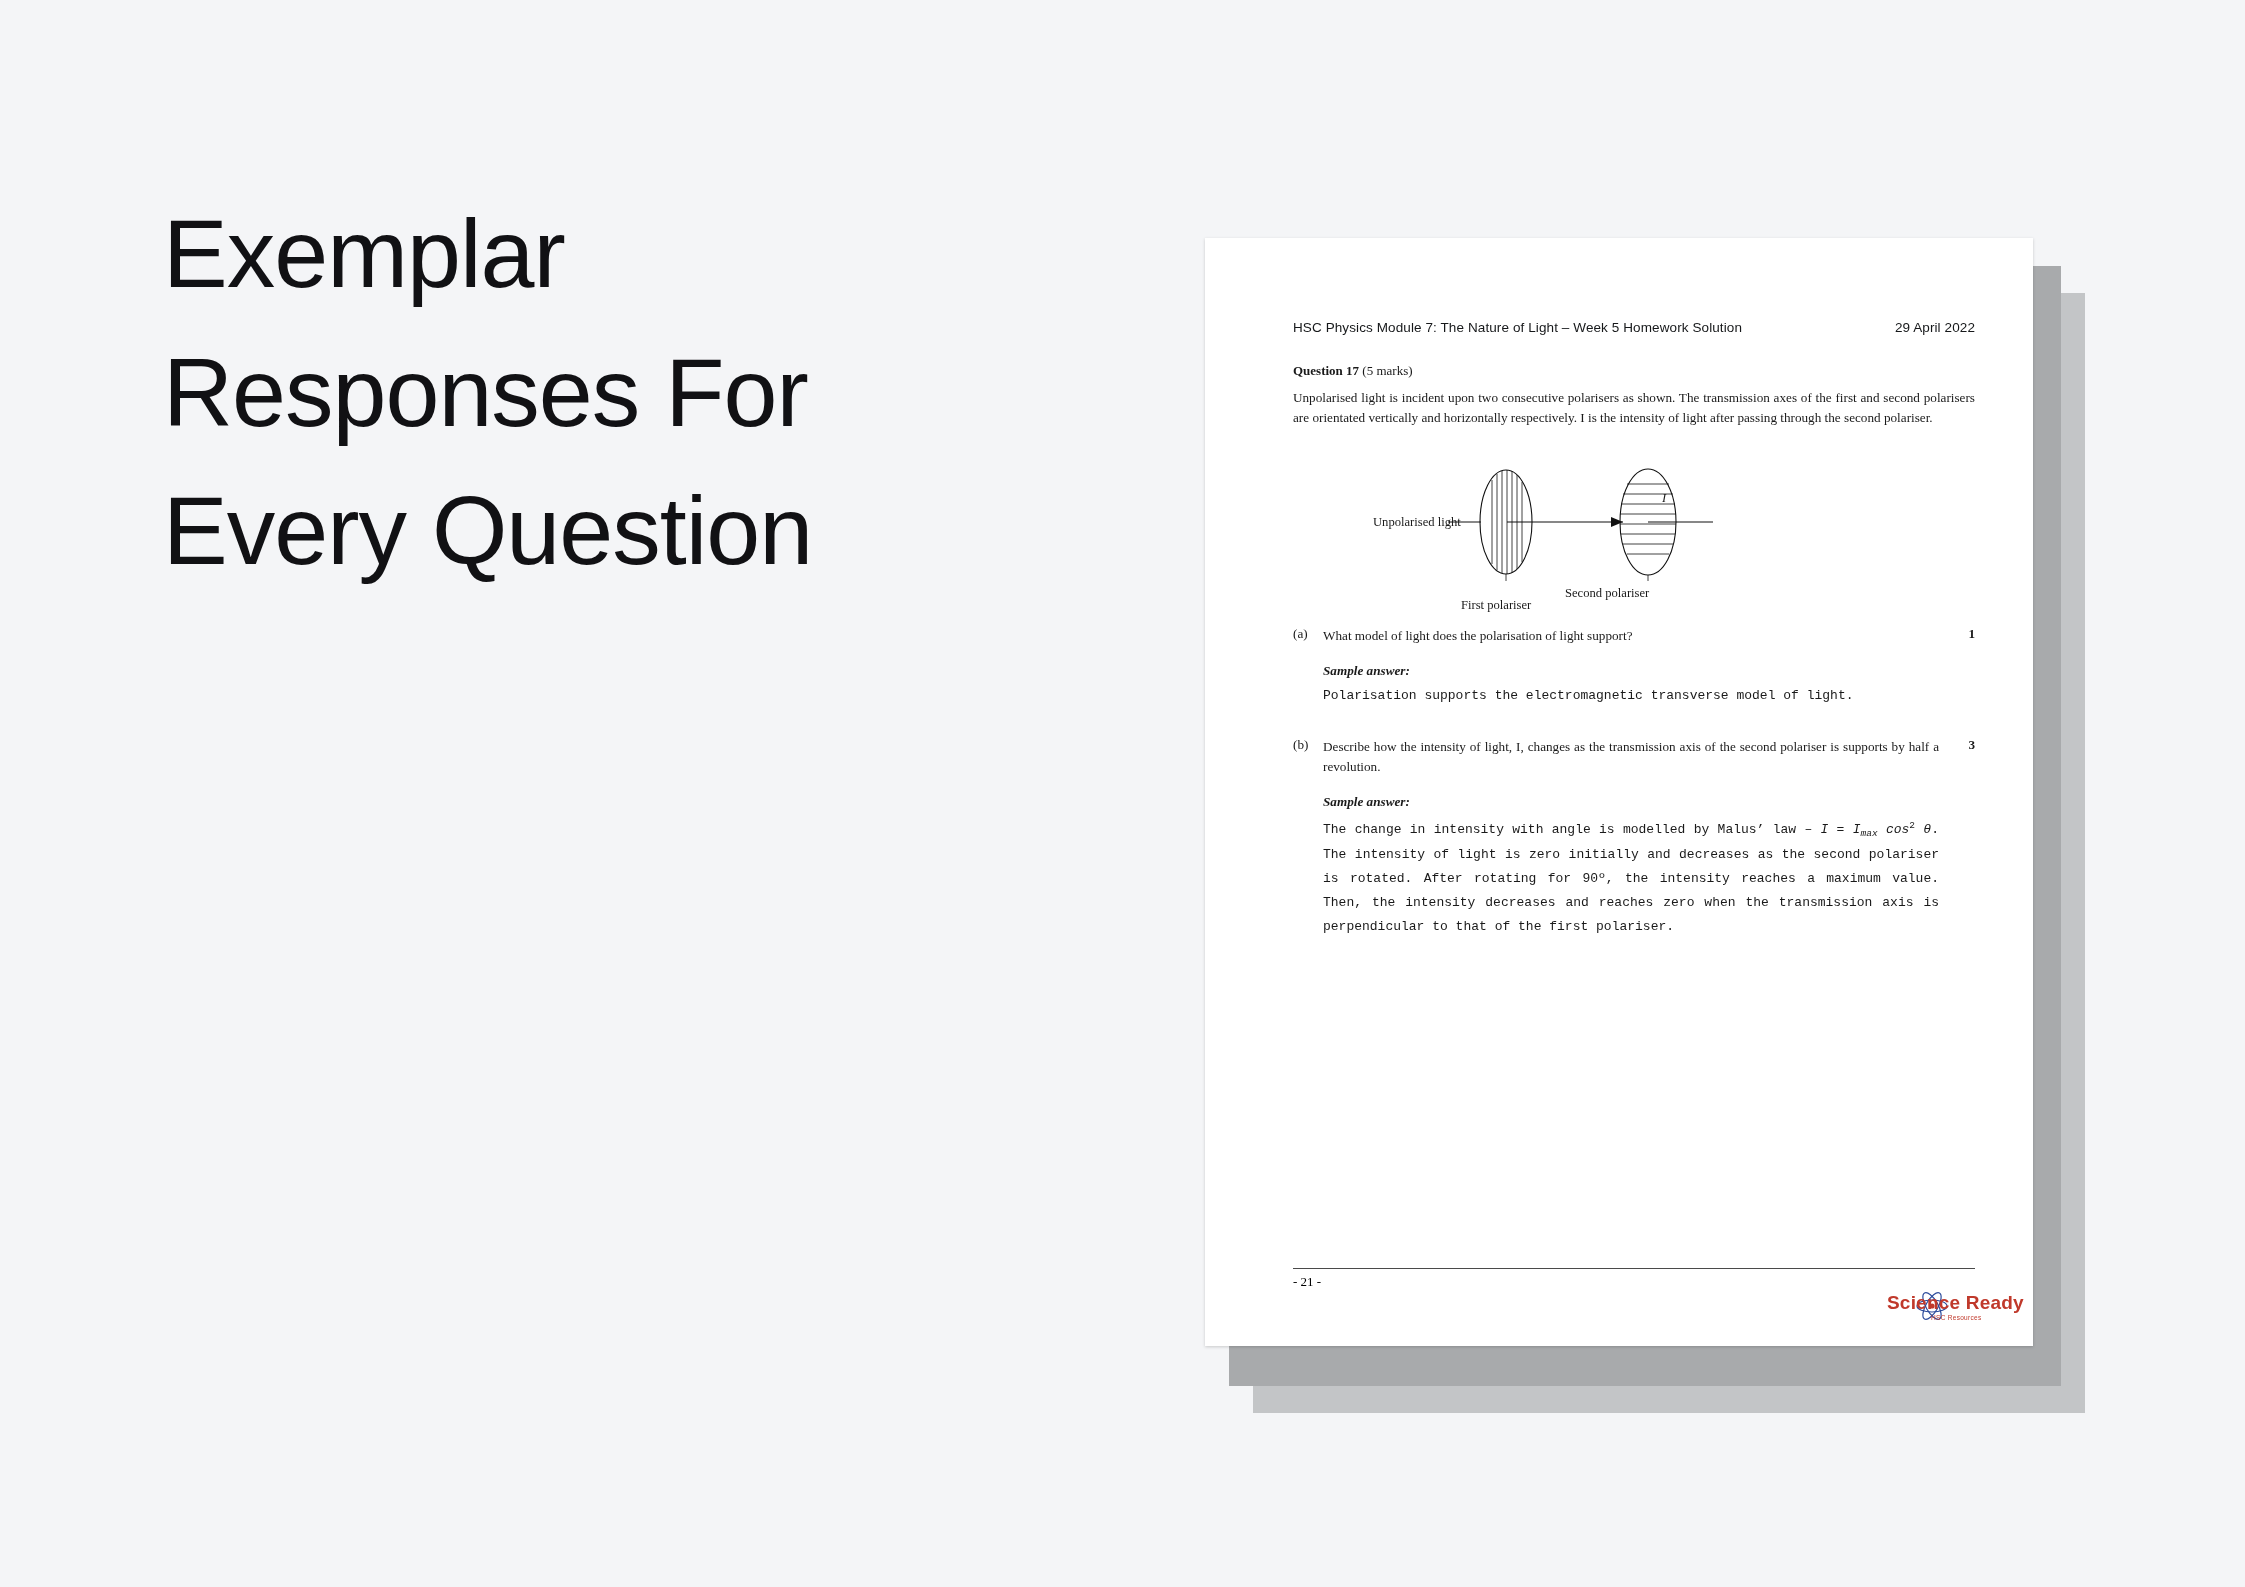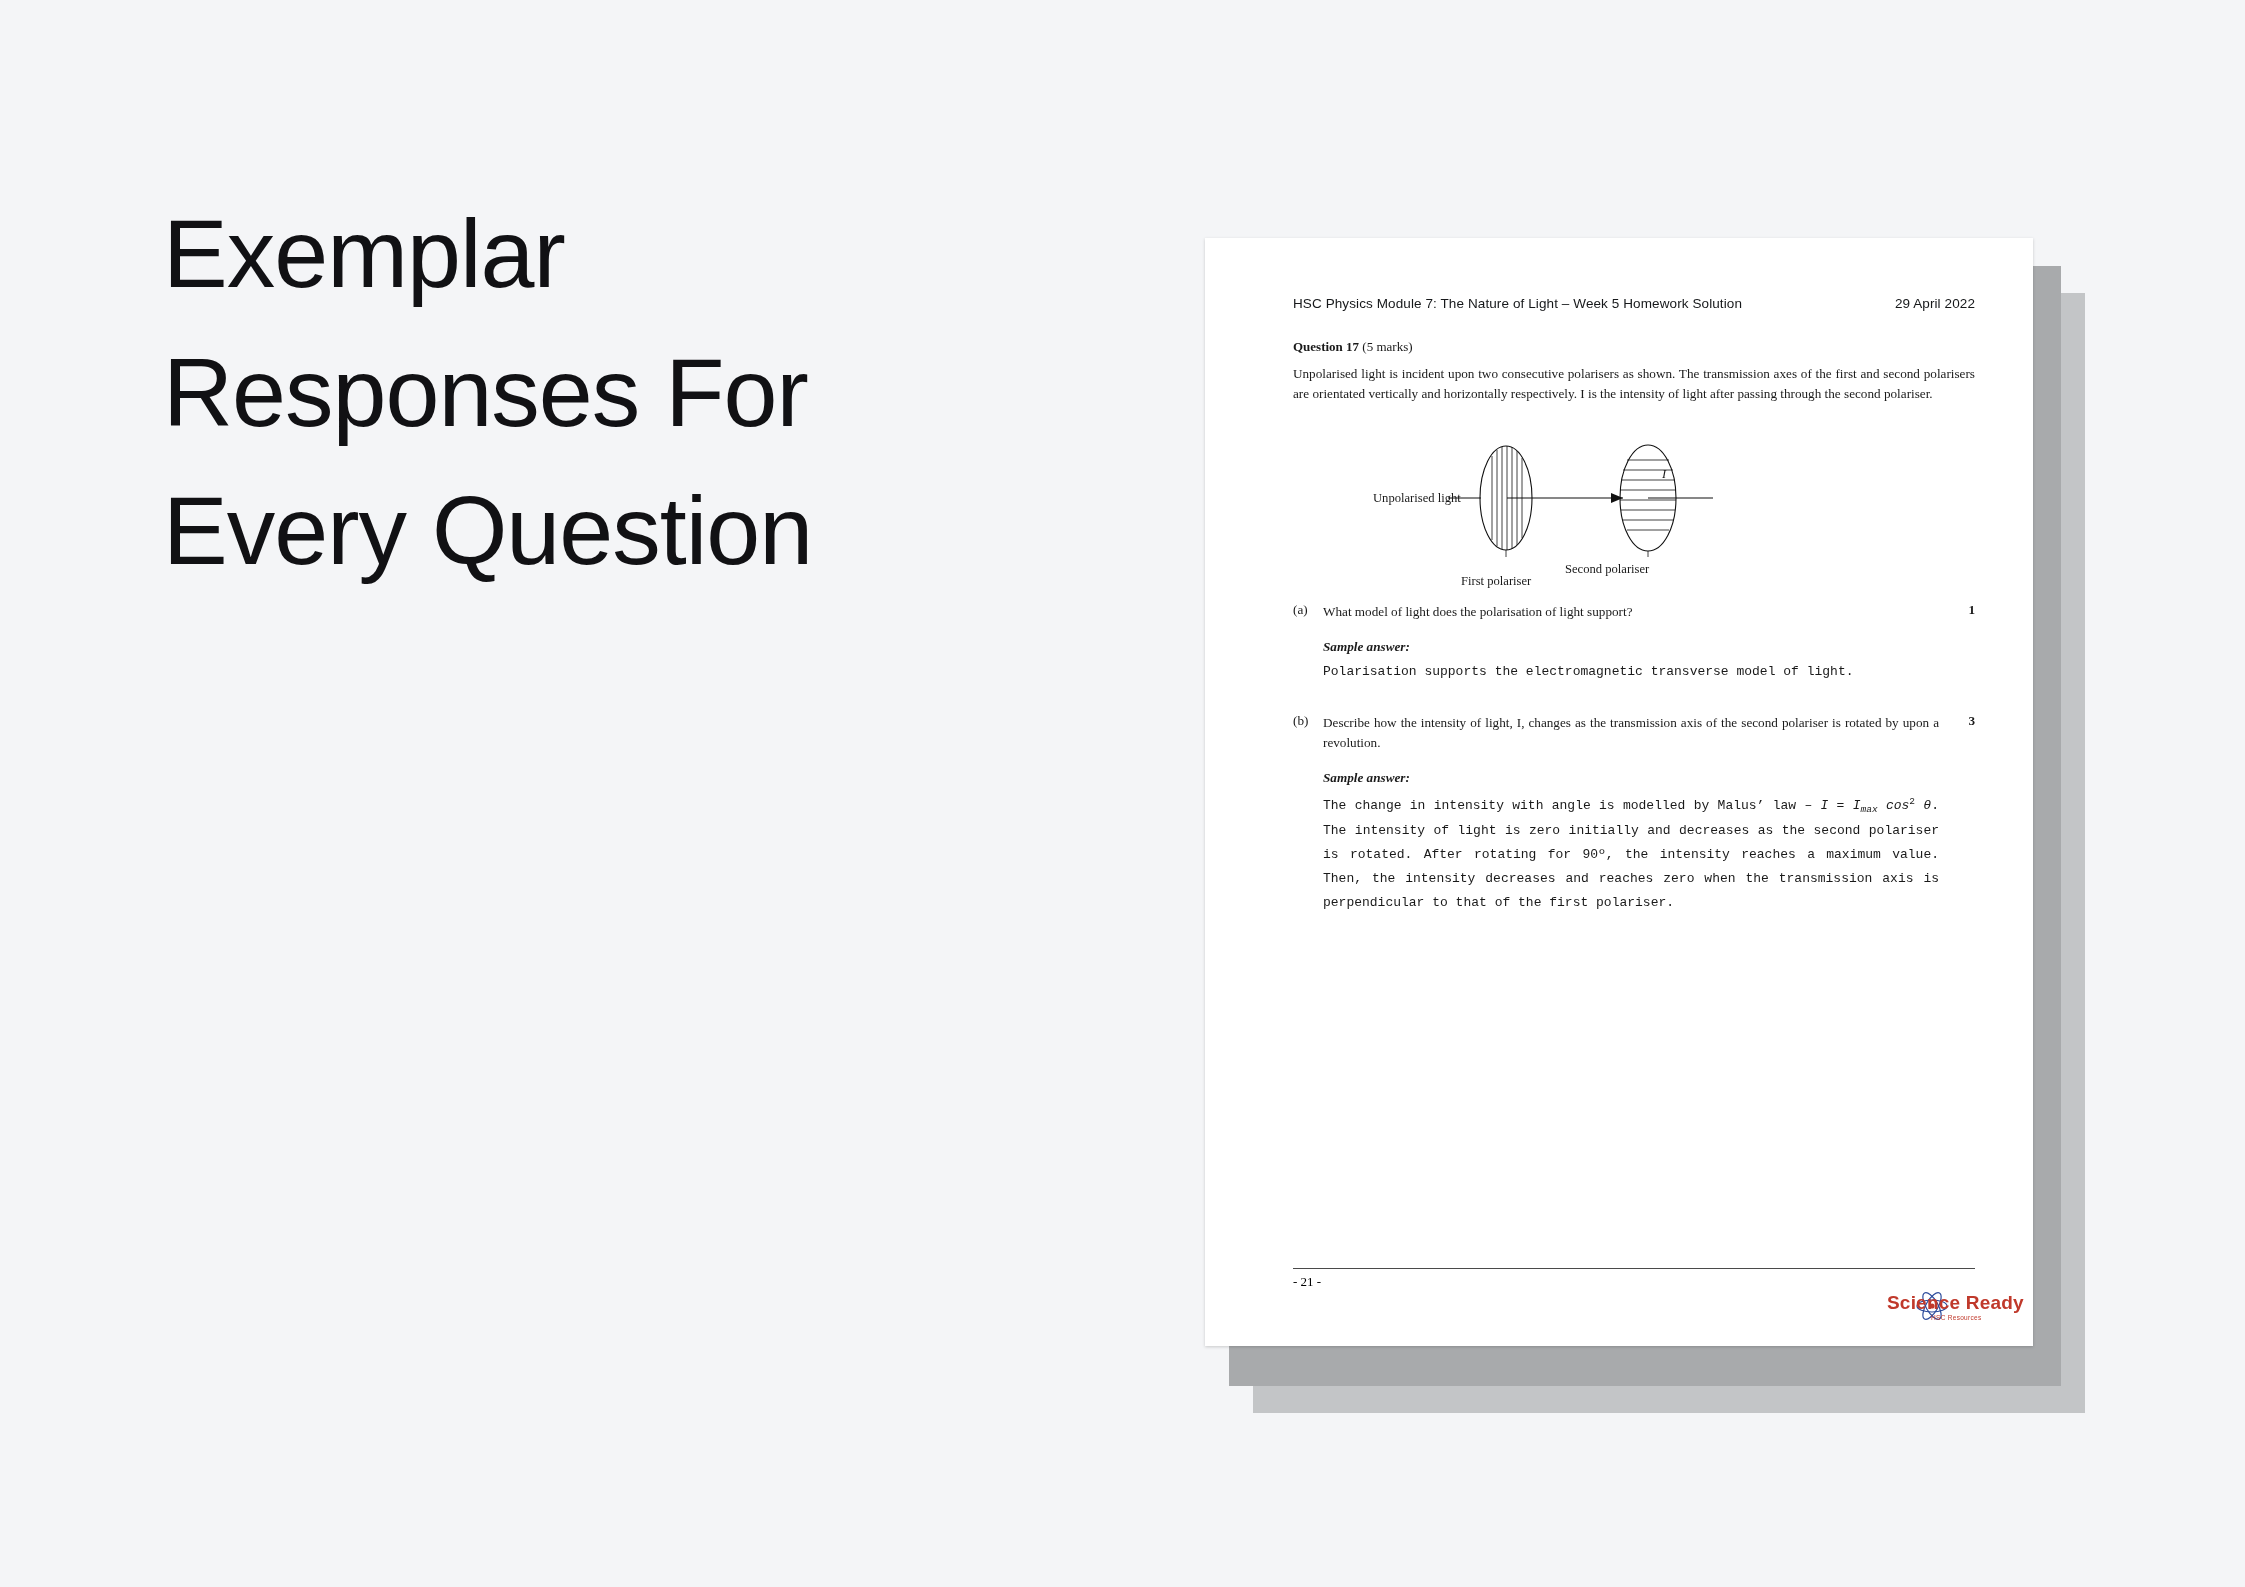--- a/index.html
+++ b/index.html
@@ -74,20 +74,21 @@
     bottom: 40px;
     color: #1a1a1a;
   }
   .doc-header {
     display: flex;
     justify-content: space-between;
     align-items: baseline;
     font-size: 13.5px;
     letter-spacing: .1px;
     color: #16181a;
+    margin-top: 24px;
   }
   .doc-header .left { white-space: nowrap; }
   .doc-header .right { white-space: nowrap; }
 
   .q-title {
     margin-top: 28px;
     font-size: 13px;
     font-family: "Liberation Serif", serif;
   }
   .q-title b { font-weight: bold; }
@@ -294,21 +295,21 @@
       <div class="part">
         <div class="marker">(a)</div>
         <div class="ptext">What model of light does the polarisation of light support?</div>
         <div class="marks">1</div>
       </div>
       <div class="sample-label">Sample answer:</div>
       <div class="sample-body">Polarisation supports the electromagnetic transverse model of light.</div>
 
       <div class="part" style="margin-top:30px;">
         <div class="marker">(b)</div>
-        <div class="ptext">Describe how the intensity of light, I, changes as the transmission axis of the second polariser is rotated by upon a revolution.</div>
+        <div class="ptext">Describe how the intensity of light, I, changes as the transmission axis of the second polariser is supports by half a revolution.</div>
         <div class="marks">3</div>
       </div>
       <div class="sample-label">Sample answer:</div>
       <div class="sample-body justified">
         <span>The change in intensity with angle is modelled by Malus’ law –</span>
         <i>I = I</i><span class="frac-sub">max</span><i> cos</i><span class="sup">2</span><i> θ</i><span>. The intensity of light is zero initially and decreases as the second polariser is rotated. After rotating for 90º, the intensity reaches a maximum value. Then, the intensity decreases and reaches zero when the transmission axis is perpendicular to that of the first polariser.</span>
       </div>
 
     </div>
 

